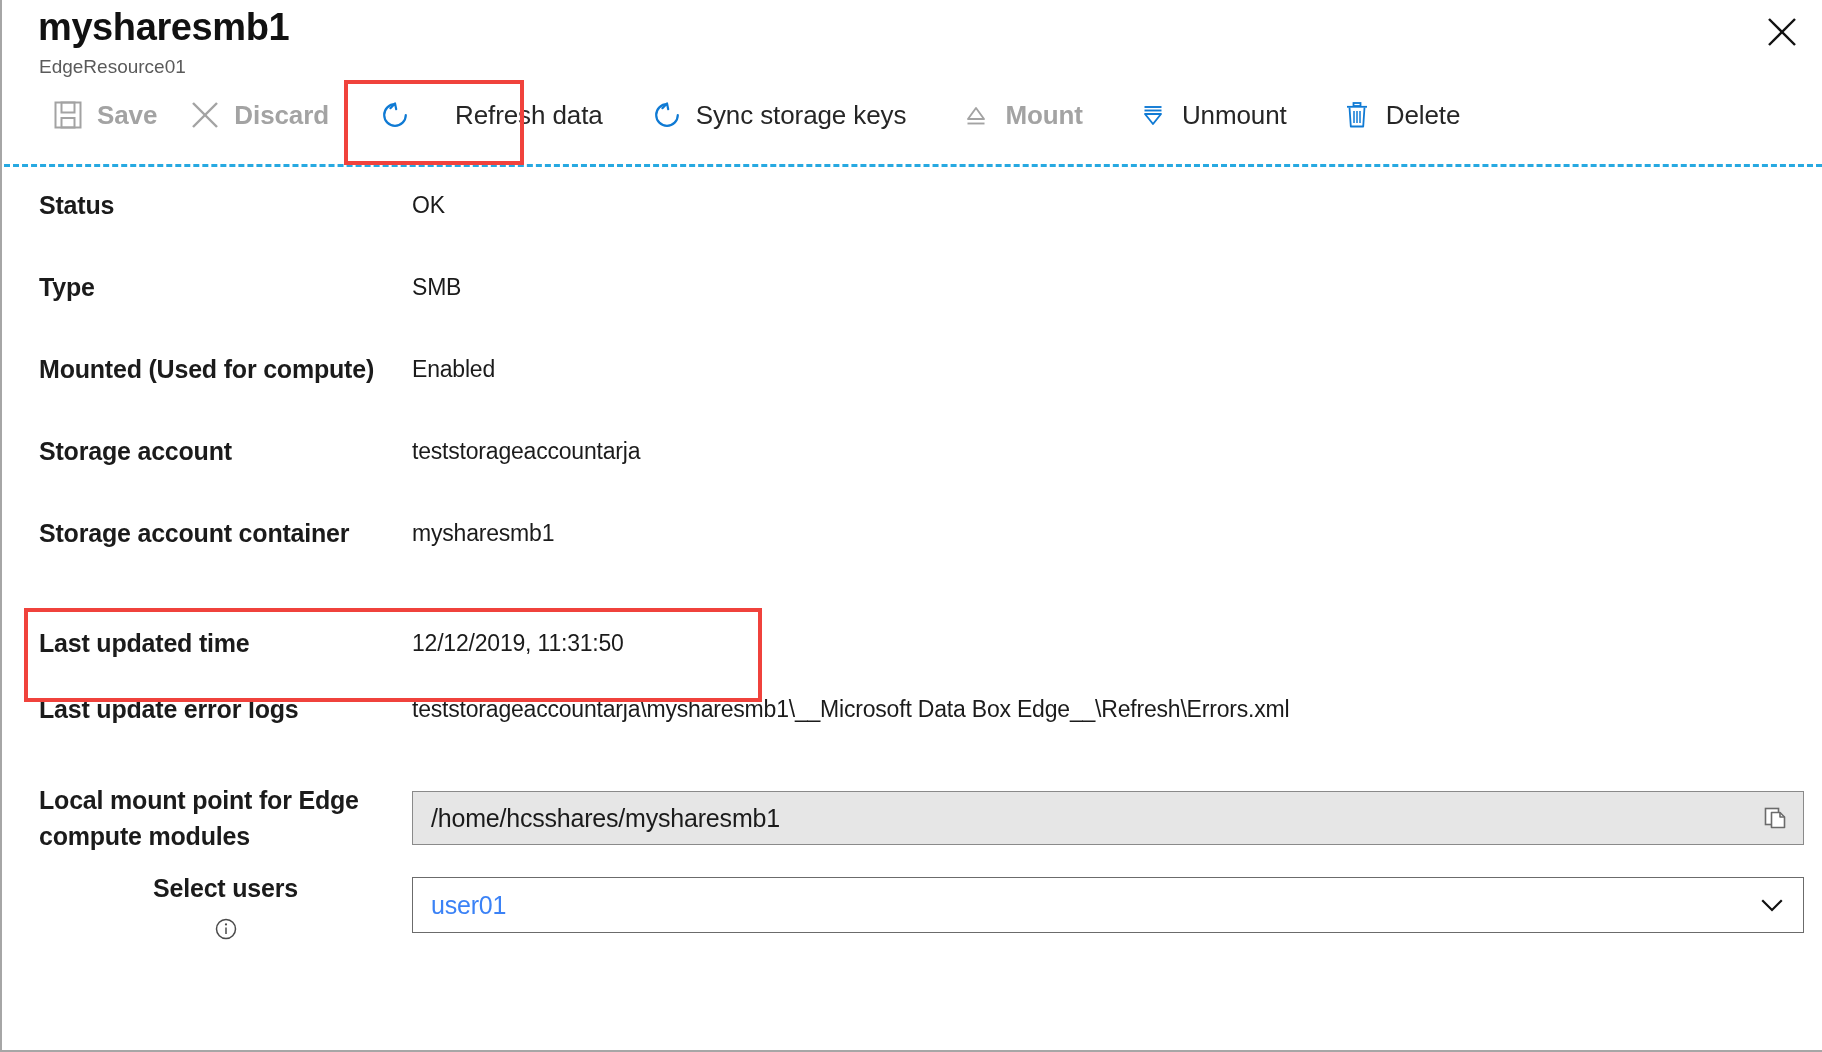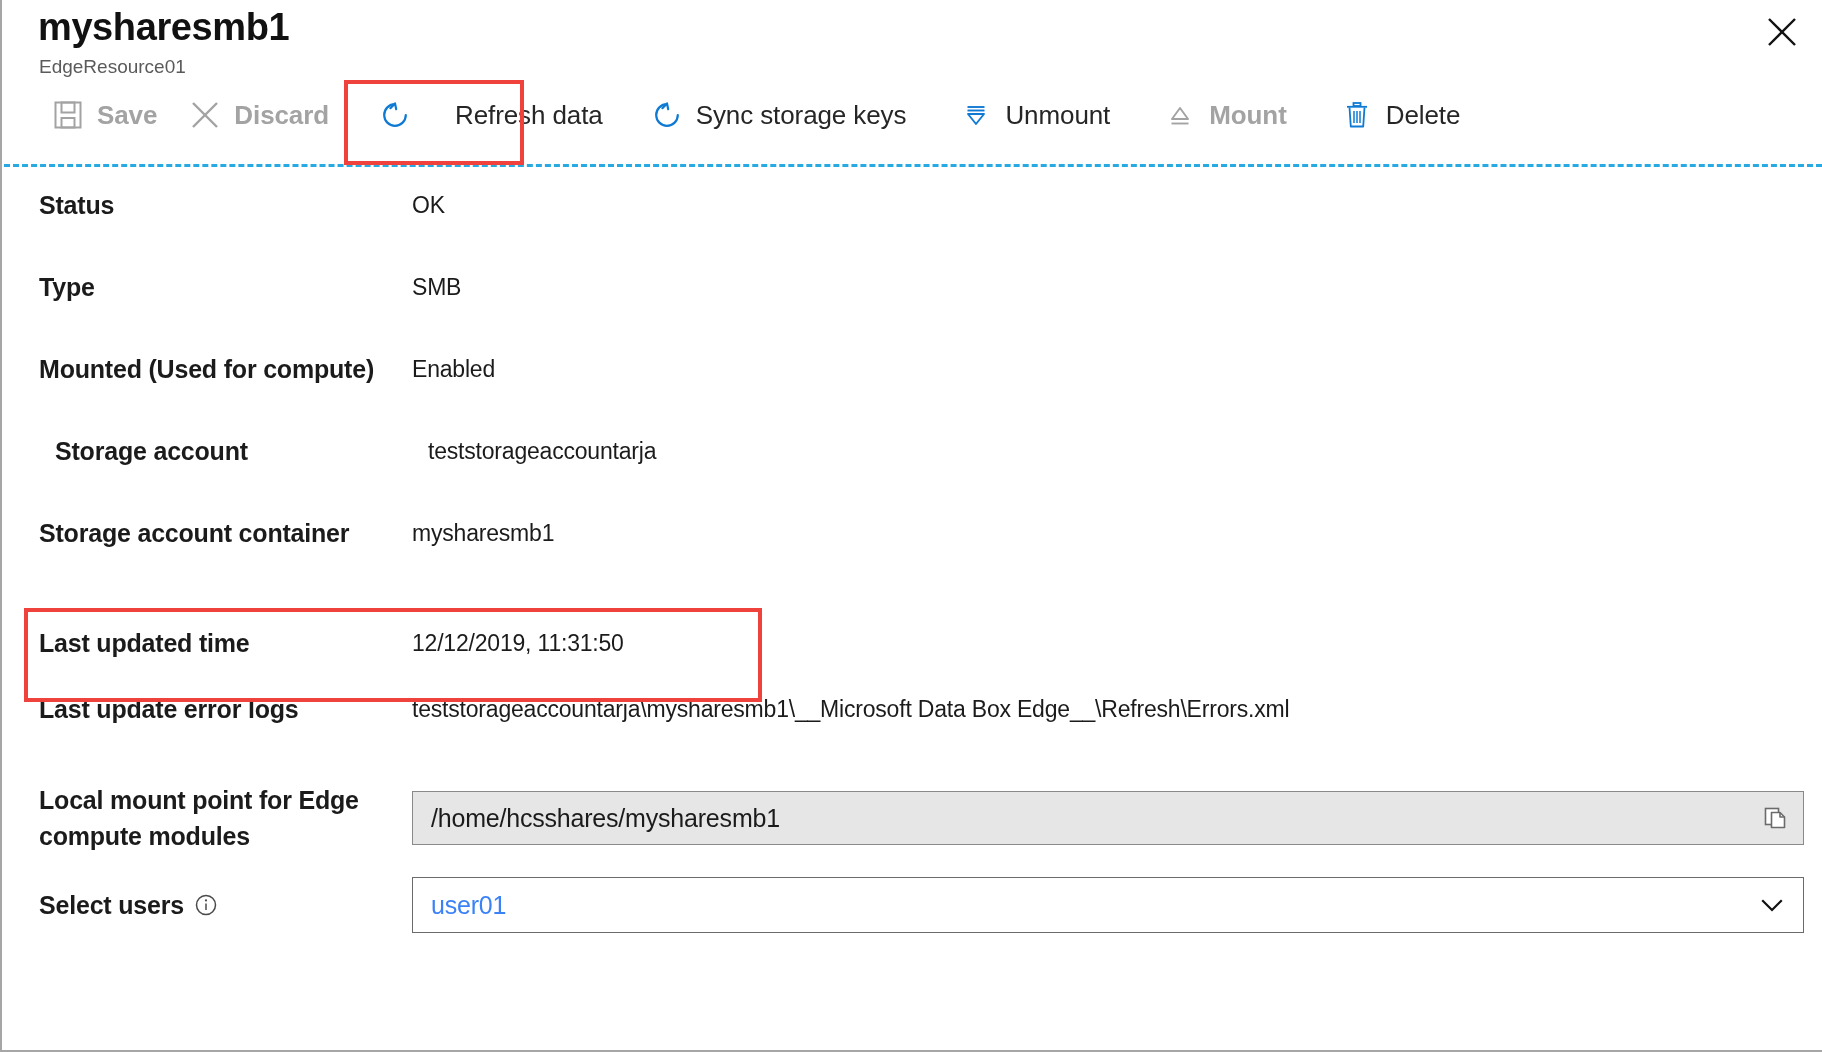--- a/index.html
+++ b/index.html
@@ -145,21 +145,21 @@
     font-size: 23px;
     font-weight: 400;
     color: #1b1b1b;
     line-height: 38px;
     letter-spacing: -0.2px;
     white-space: nowrap;
   }
   .row-status   { height: 82px; }
   .row-type     { height: 82px; }
   .row-mounted  { height: 81px; }
-  .row-account  { height: 82px; padding-left: 16px; }
+  .row-account  { height: 82px; }
   .row-container{ height: 82px; }
   .row-lastupd  { height: 94px; }
   .row-errorlog { height: 76px; }
   .row-mount    { height: 92px; }
   .row-users    { height: 80px; }
 
   .prop-row.vcenter { align-items: center; }
 
   .info-icon {
     display: inline-flex;
@@ -286,39 +286,39 @@
     <div class="tb-btn" style="margin-left:16px;">
       <span class="tb-icon">
         <svg width="30" height="30" viewBox="0 0 30 30">
           <path d="M15 4.2 A10.8 10.8 0 1 0 25.8 15" fill="none" stroke="#0f7ad4" stroke-width="2.2" stroke-linecap="round"></path>
           <path d="M10.4 8.2 L15 3.4 L16.2 9.2" fill="none" stroke="#0f7ad4" stroke-width="2.2" stroke-linecap="round" stroke-linejoin="round"></path>
         </svg>
       </span>
       <span class="tb-label">Sync storage keys</span>
     </div>
 
+    <div class="tb-btn disabled" style="margin-left:22px;">
+      <span class="tb-icon">
+        <svg width="30" height="30" viewBox="0 0 30 30">
+          <path d="M15 8 L23 19 L7 19 Z" fill="none" stroke="#a3a3a3" stroke-width="1.9" stroke-linejoin="round"></path>
+          <line x1="6.5" y1="23.5" x2="23.5" y2="23.5" stroke="#a3a3a3" stroke-width="1.9"></line>
+        </svg>
+      </span>
+      <span class="tb-label">Mount</span>
+    </div>
+
     <div class="tb-btn" style="margin-left:22px;">
       <span class="tb-icon">
         <svg width="30" height="30" viewBox="0 0 30 30">
           <line x1="6.5" y1="7" x2="23.5" y2="7" stroke="#0f7ad4" stroke-width="1.9"></line>
           <line x1="6.5" y1="10.5" x2="23.5" y2="10.5" stroke="#0f7ad4" stroke-width="1.9"></line>
           <path d="M7 14 L23 14 L15 24 Z" fill="none" stroke="#0f7ad4" stroke-width="1.9" stroke-linejoin="round"></path>
         </svg>
       </span>
       <span class="tb-label">Unmount</span>
-    </div>
-
-    <div class="tb-btn disabled" style="margin-left:22px;">
-      <span class="tb-icon">
-        <svg width="30" height="30" viewBox="0 0 30 30">
-          <path d="M15 8 L23 19 L7 19 Z" fill="none" stroke="#a3a3a3" stroke-width="1.9" stroke-linejoin="round"></path>
-          <line x1="6.5" y1="23.5" x2="23.5" y2="23.5" stroke="#a3a3a3" stroke-width="1.9"></line>
-        </svg>
-      </span>
-      <span class="tb-label">Mount</span>
     </div>
 
     <div class="tb-btn" style="margin-left:22px;">
       <span class="tb-icon">
         <svg width="30" height="30" viewBox="0 0 30 30">
           <rect x="11.5" y="3" width="7" height="3" fill="none" stroke="#0f7ad4" stroke-width="1.8"></rect>
           <line x1="5" y1="6.8" x2="25" y2="6.8" stroke="#0f7ad4" stroke-width="1.8"></line>
           <path d="M7.5 7.5 L8.8 26.5 L21.2 26.5 L22.5 7.5" fill="none" stroke="#0f7ad4" stroke-width="1.8" stroke-linejoin="round"></path>
           <line x1="12" y1="11" x2="12" y2="23" stroke="#0f7ad4" stroke-width="1.5"></line>
           <line x1="15" y1="11" x2="15" y2="23" stroke="#0f7ad4" stroke-width="1.5"></line>
@@ -378,21 +378,21 @@
               <rect x="2.5" y="3.5" width="13" height="16" fill="#ffffff" stroke="#6b6b6b" stroke-width="1.6"></rect>
               <path d="M8.5 7.5 L17 7.5 L21.5 12 L21.5 22.5 L8.5 22.5 Z" fill="#ffffff" stroke="#6b6b6b" stroke-width="1.6" stroke-linejoin="round"></path>
               <path d="M17 7.5 L17 12 L21.5 12" fill="none" stroke="#6b6b6b" stroke-width="1.6" stroke-linejoin="round"></path>
             </svg>
           </span>
         </div>
       </div>
     </div>
 
     <div class="prop-row row-users vcenter">
-      <div class="prop-label" style="align-items:center;">
+      <div class="prop-label" style="align-items:center;flex-direction:column;">
         <span>Select users</span>
         <span class="info-icon" style="margin-top:0;">
           <svg width="24" height="24" viewBox="0 0 24 24">
             <circle cx="12" cy="12" r="9.5" fill="none" stroke="#4a4a4a" stroke-width="1.5"></circle>
             <circle cx="12" cy="7.4" r="1.1" fill="#4a4a4a"></circle>
             <line x1="12" y1="10.5" x2="12" y2="17" stroke="#4a4a4a" stroke-width="1.5"></line>
           </svg>
         </span>
       </div>
       <div class="field-wrap">

